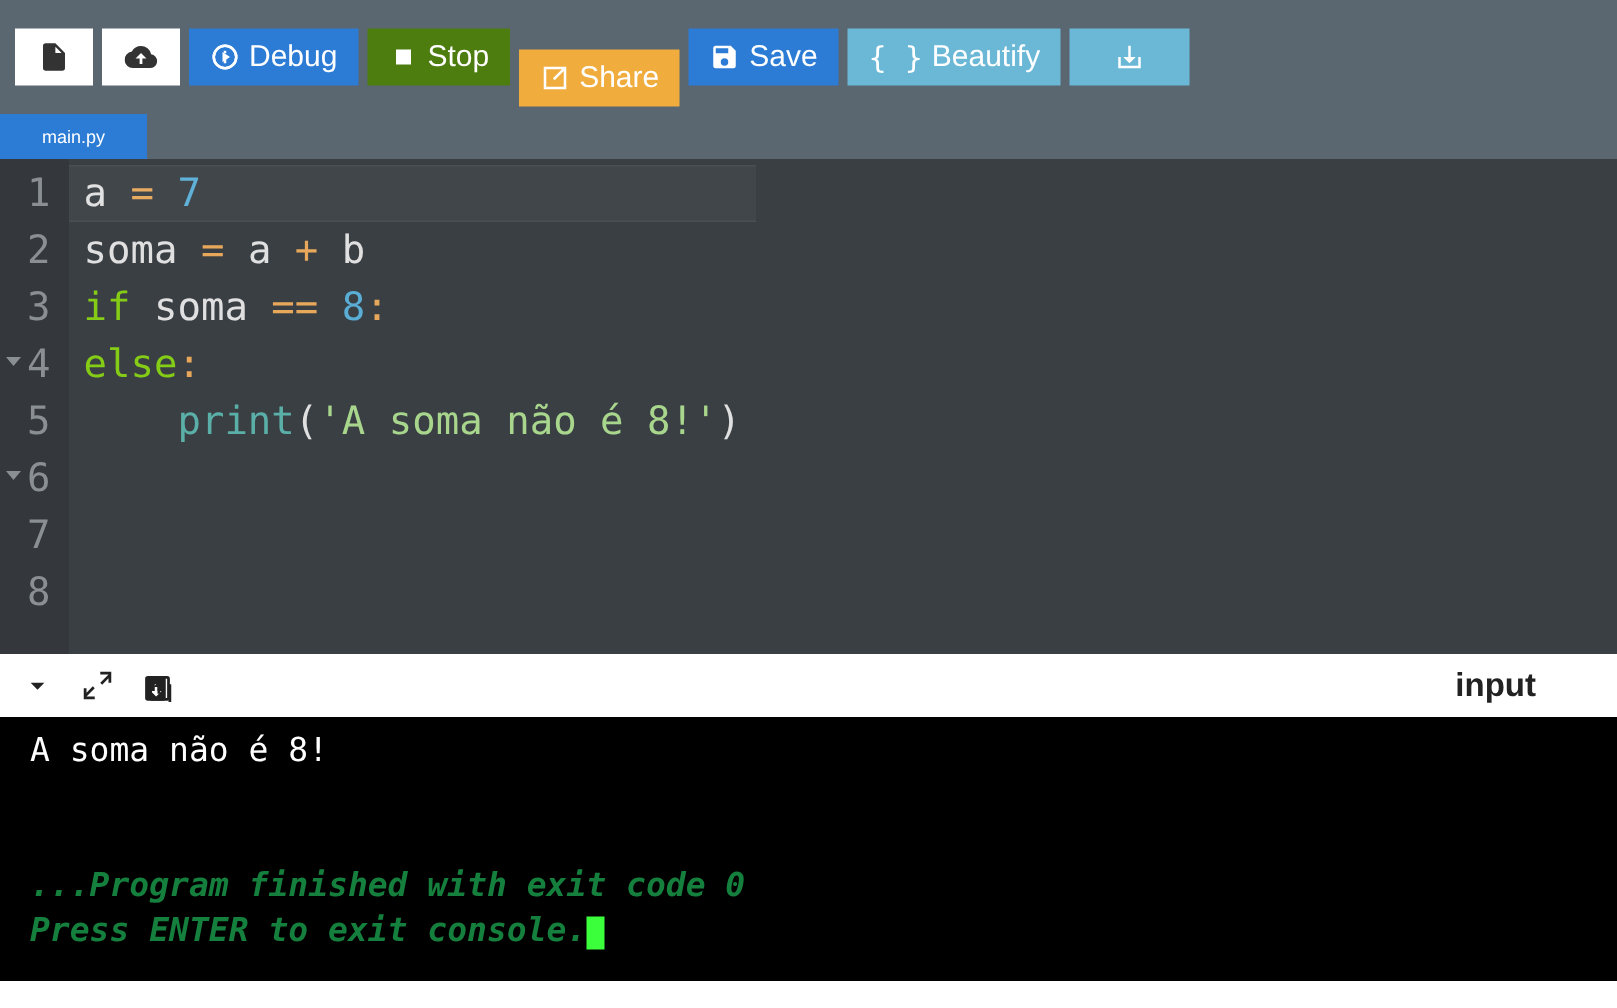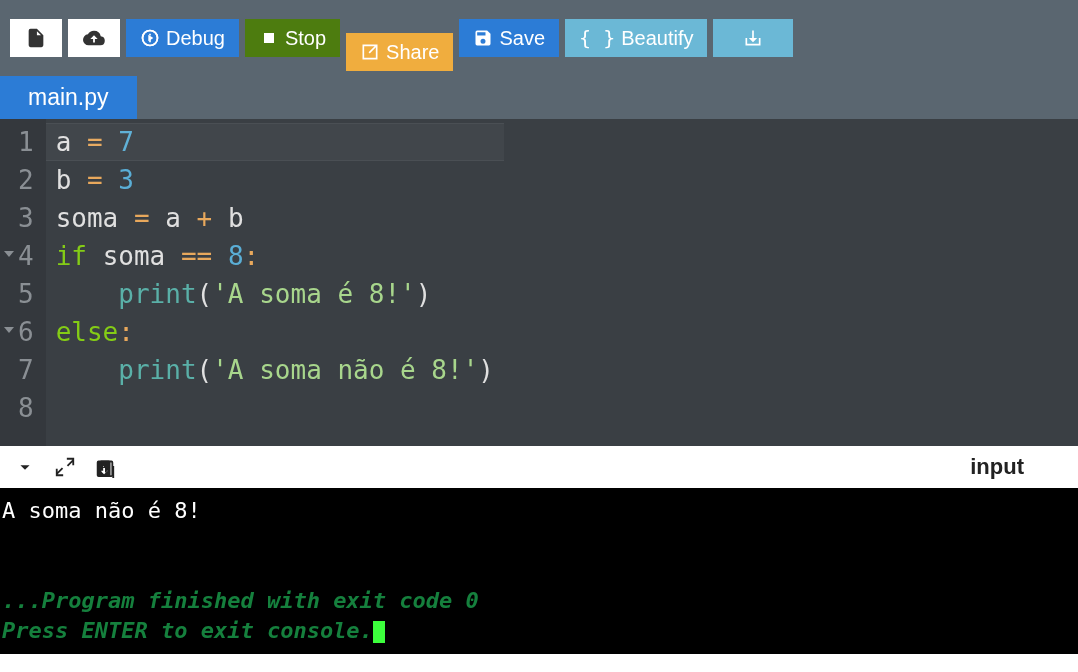--- a/index.html
+++ b/index.html
@@ -50,21 +50,21 @@
 
 .tabs {
   background: #5a6670;
   display: flex;
   padding: 0;
 }
 .tab {
   background: #2c7cd6;
   color: #fff;
   padding: 8px 28px;
-  font-size: 23px;
+  font-size: 12px;
   cursor: pointer;
 }
 
 .editor {
   background: #3a3f44;
   display: flex;
   font-family: "Consolas", "Monaco", monospace;
   font-size: 26px;
   line-height: 38px;
   height: 330px;
@@ -130,21 +130,21 @@
   color: #222;
   padding-right: 40px;
 }
 
 .console {
   background: #000;
   color: #fff;
   font-family: "Consolas", "Monaco", monospace;
   font-size: 22px;
   line-height: 30px;
-  padding: 8px 2px;
+  padding: 8px 20px;
   flex: 1;
   white-space: pre;
 }
 .console .out-white { color: #fff; }
 .console .out-green { color: #15803d; font-weight: bold; font-style: italic; }
 .console .out-cursor {
   display: inline-block;
   width: 12px;
   height: 22px;
   background: #3cff3c;
@@ -218,24 +218,22 @@
       <div class="gutter-line">3</div>
       <div class="gutter-line">4<div class="fold-marker"></div></div>
       <div class="gutter-line">5</div>
       <div class="gutter-line">6<div class="fold-marker"></div></div>
       <div class="gutter-line">7</div>
       <div class="gutter-line">8</div>
     </div>
   <div class="code">
     <div class="cursor-line-hl"></div>
   <div class="code-line"><span class="tok-var">a</span><span> </span><span class="tok-op">=</span><span> </span><span class="tok-num">7</span></div>
-      <div class="code-line"><span class="tok-var">b</span><span> </span><span class="tok-op">=</span><span> </span><span class="tok-num">3</span></div>
       <div class="code-line"><span class="tok-var">soma</span><span> </span><span class="tok-op">=</span><span> </span><span class="tok-var">a</span><span> </span><span class="tok-op">+</span><span> </span><span class="tok-var">b</span></div>
       <div class="code-line"><span class="tok-kw">if</span><span> </span><span class="tok-var">soma</span><span> </span><span class="tok-op">==</span><span> </span><span class="tok-num">8</span><span class="tok-op">:</span></div>
-      <div class="code-line"><span>    </span><span class="tok-func">print</span><span class="tok-paren">(</span><span class="tok-str">'A soma é 8!'</span><span class="tok-paren">)</span></div>
       <div class="code-line"><span class="tok-kw">else</span><span class="tok-op">:</span></div>
       <div class="code-line"><span>    </span><span class="tok-func">print</span><span class="tok-paren">(</span><span class="tok-str">'A soma não é 8!'</span><span class="tok-paren">)</span></div>
       <div class="code-line">&nbsp;</div>
     </div>
 </div>
 
 <div class="console-toolbar">
   <div class="ct-left">
     <svg viewBox="0 0 24 24">
         <path d="M7 10l5 5 5-5z"></path>

